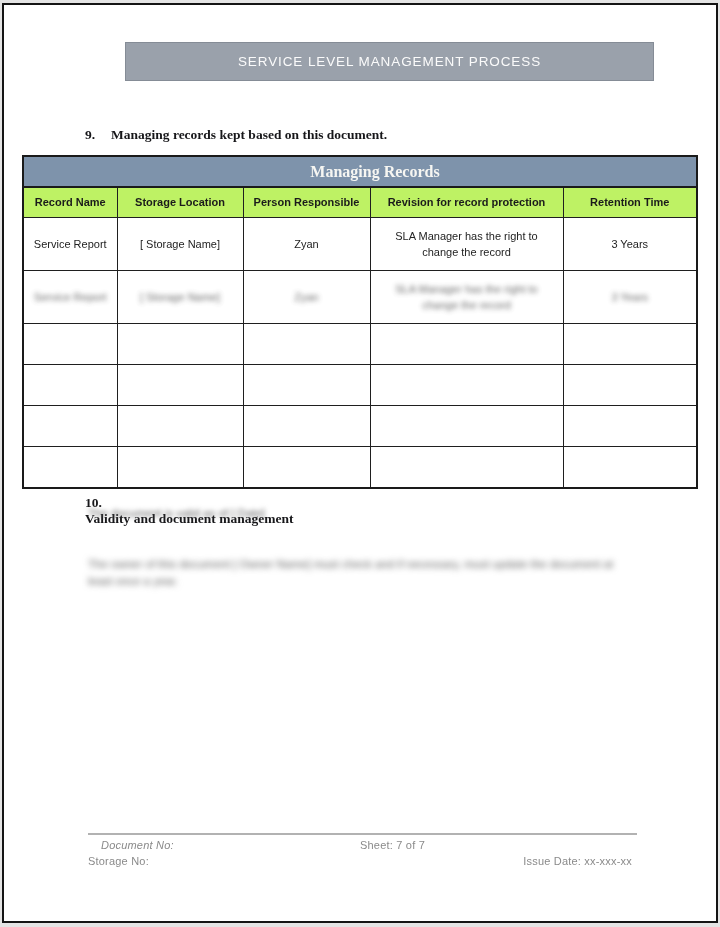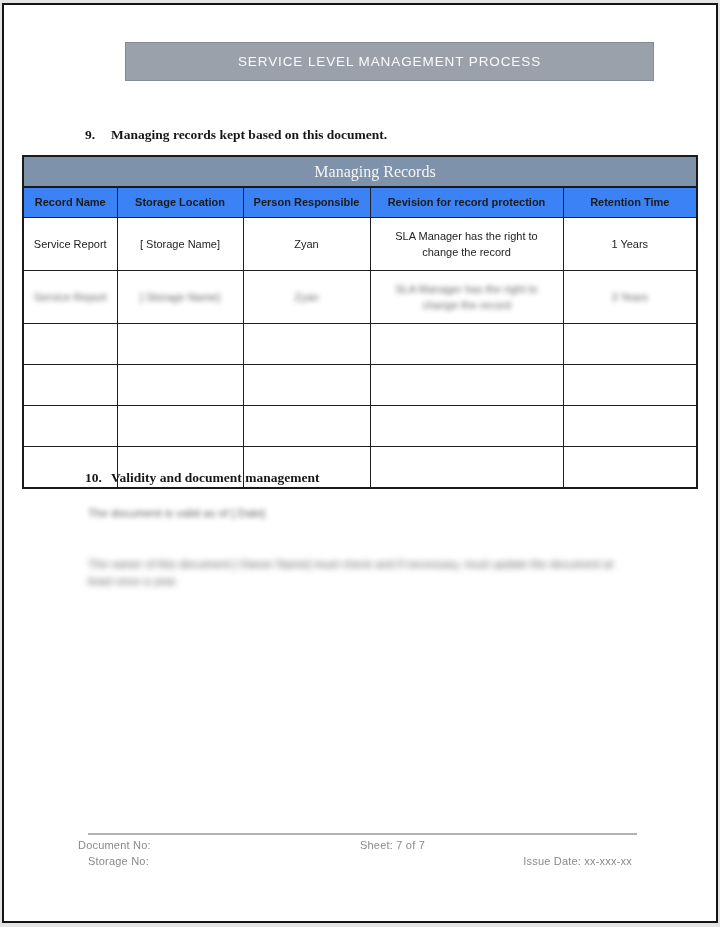--- a/index.html
+++ b/index.html
@@ -37,47 +37,47 @@
   .section-heading {
     position: absolute;
     font-family: "Liberation Serif", serif;
     font-weight: bold;
     font-size: 13.5px;
     color: #17171a;
     display: flex;
   }
   .section-heading .num { width: 26px; }
   .h9 { left: 85px; top: 127px; }
-  .h10 { left: 85px; top: 470px; }
+  .h10 { left: 85px; top: 495px; flex-direction: column; }
   
   .records-table {
     position: absolute;
     left: 22px; top: 155px;
     width: 674px;
     border-collapse: collapse;
     table-layout: fixed;
     border: 2px solid #1a1a1a;
   }
   .records-table th, .records-table td {
     border: 1px solid #1f1f1f;
     overflow: hidden;
   }
   .table-title-row th {
     background: #7e93ab;
     height: 31px;
     color: #f6f6f2;
     font-family: "Liberation Serif", serif;
     font-size: 16px;
-    font-weight: normal;
+    font-weight: bold;
     text-align: center;
     border-bottom: 2px solid #1a1a1a;
     padding-left: 30px;
   }
   .col-head th {
-    background: #3b82f6;
+    background: #bef264;
     height: 30px;
     font-size: 11px;
     font-weight: bold;
     color: #1b1b1b;
     text-align: center;
   }
   .records-table tbody td {
     font-size: 11px;
     color: #232323;
     text-align: center;
@@ -122,21 +122,21 @@
     left: 88px; top: 833px;
     width: 549px; height: 2px;
     background: #b2b2b2;
   }
   .footer-text {
     position: absolute;
     font-size: 11px;
     color: #8a8a8a;
     letter-spacing: 0.2px;
   }
-  .f-doc-no   { left: 78px;  top: 839px; }
+  .f-doc-no   { left: 101px;  top: 839px; font-style: italic; }
   .f-sheet    { left: 360px; top: 839px; }
   .f-rev-no   { left: 88px;  top: 855px; }
   .f-issue    { right: 88px; top: 855px; }
 </style>
 </head>
 <body>
 
 <div class="canvas">
   <div class="page"></div>
 
@@ -168,21 +168,21 @@
         <th>Revision for record protection</th>
         <th>Retention Time</th>
       </tr>
     </thead>
     <tbody>
       <tr class="data-row-1">
         <td><span>Service Report</span></td>
         <td><span>[ Storage Name]</span></td>
         <td><span>Zyan</span></td>
         <td class="ctl"><span>SLA Manager has the right to change the record</span></td>
-        <td><span>1 Years</span></td>
+        <td><span>3 Years</span></td>
       </tr>
       <tr class="data-row-2">
         <td><span>Service Report</span></td>
         <td><span>[ Storage Name]</span></td>
         <td><span>Zyan</span></td>
         <td class="ctl"><span>SLA Manager has the right to change the record</span></td>
         <td><span>3 Years</span></td>
       </tr>
       <tr class="empty-row">
         <td></td>

